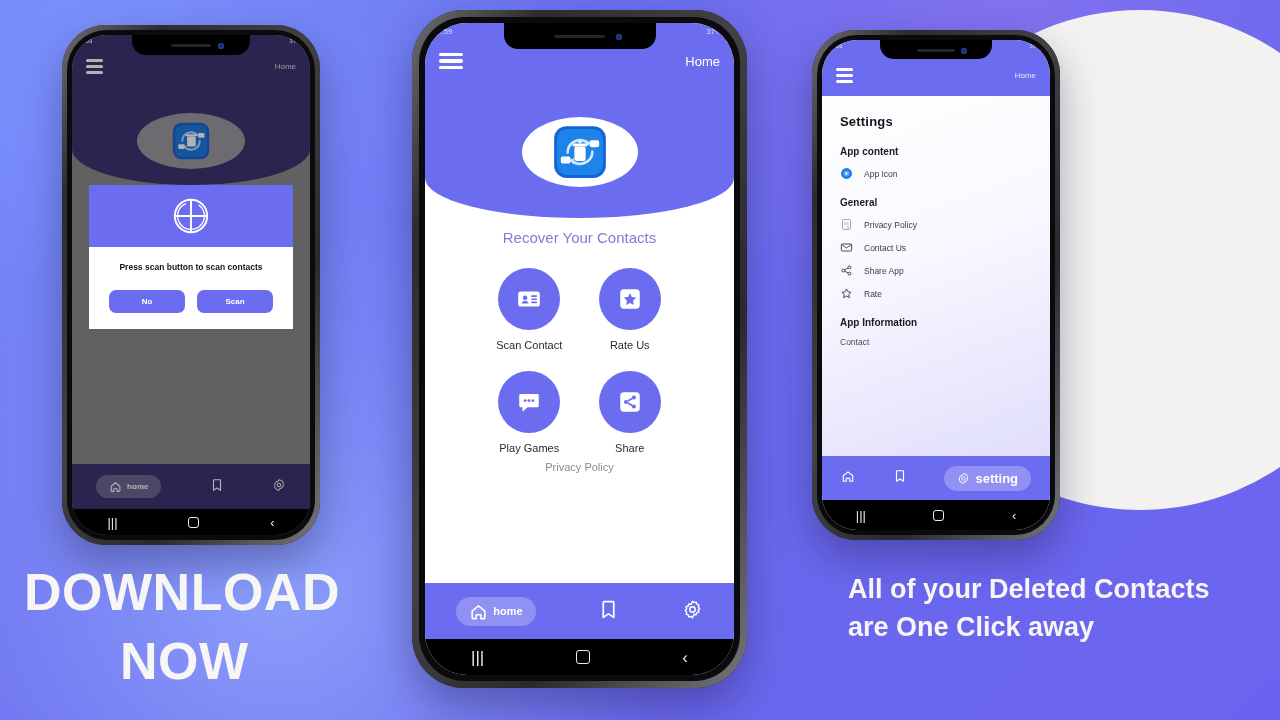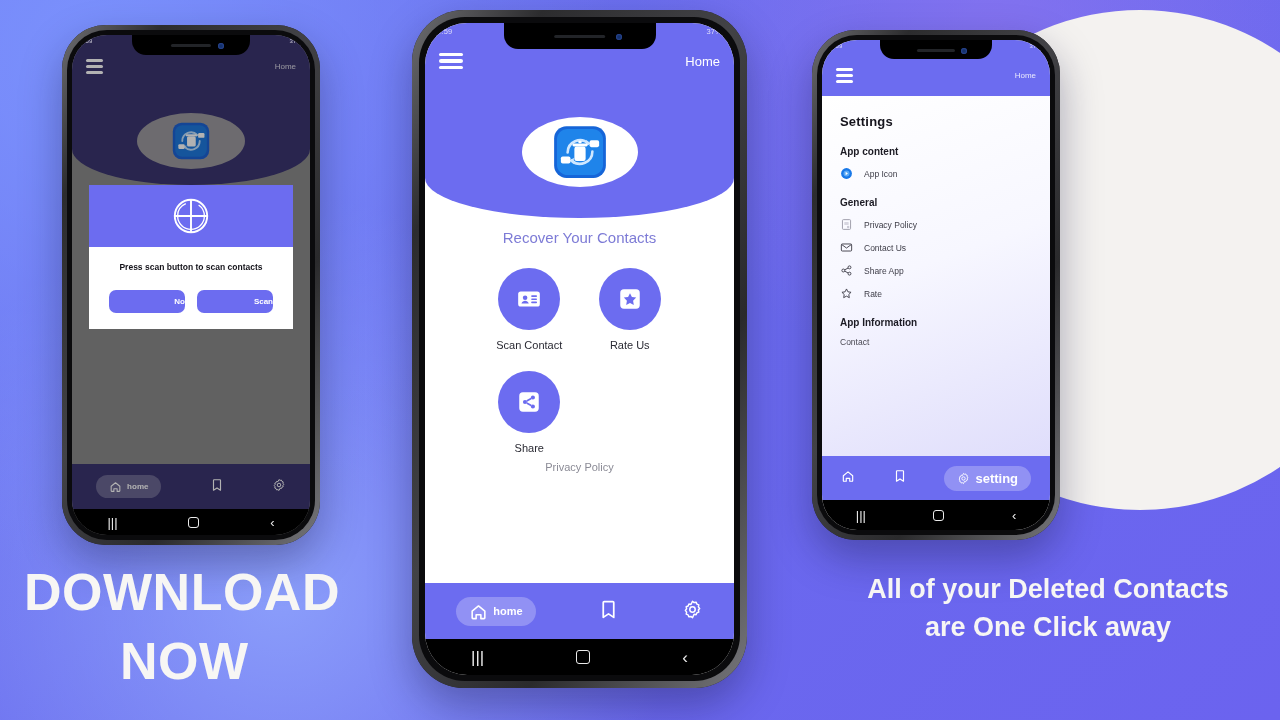--- a/index.html
+++ b/index.html
@@ -68,21 +68,21 @@
       top:78px; width:108px; height:56px; border-radius:50%; background:#9c9a9f; }
   #phone-left .appicon-sm { position:absolute; left:50%; top:50%; transform:translate(-50%,-50%);
       width:38px; height:38px; border-radius:9px; }
   #phone-left .dialog { position:absolute; left:17px; right:17px; top:150px;
       background:#fff; overflow:hidden; }
   #phone-left .dlg-top { height:62px; background:#6c6cf0; display:flex; align-items:center; justify-content:center; }
   #phone-left .dlg-body { padding:14px 12px 16px 12px; text-align:center; }
   #phone-left .dlg-text { font-size:8.5px; font-weight:bold; color:#14131a; line-height:1.5; }
   #phone-left .dlg-btns { display:flex; gap:12px; justify-content:center; margin-top:16px; }
   #phone-left .dlg-btn { background:#6c6cf0; color:#fff; font-size:8px; font-weight:bold;
-      border:none; border-radius:7px; padding:7px 0; width:76px; cursor:pointer;text-align:right; }
+      border:none; border-radius:7px; padding:7px 0; width:76px; cursor:pointer; }
   #phone-left .bottomnav { bottom:26px; height:45px; background:#3b3570; }
   #phone-left .navpill .lbl { font-size:8px; }
   #phone-left .navbar-sys { height:26px; }
   #phone-left .scrim { position:absolute; inset:0; background:rgba(0,0,0,.30); z-index:5; pointer-events:none; }
 
   
   #phone-center { left:412px; top:10px; width:335px; height:678px; border-radius:52px; }
   #phone-center .frame-outer, #phone-center .frame-inner { border-radius:52px; }
   #phone-center .frame-inner { inset:7px; border-radius:46px; }
   #phone-center .screen { inset:13px; border-radius:42px; background:#fff; }
@@ -122,21 +122,21 @@
   #phone-right .srow .txt { font-size:8.5px; color:#3d3c47; }
   #phone-right .plain { font-size:8.5px; color:#4a4954; margin-top:9px; }
   #phone-right .bottomnav { bottom:30px; height:44px; background:#6c6cf0; }
   #phone-right .navpill .lbl { font-size:13px; }
   #phone-right .navbar-sys { height:30px; }
 
   
   .promo { position:absolute; color:#f7f6f4; font-weight:bold; }
   #promo-left { left:24px; top:558px; width:360px; font-size:52px; line-height:1.32;
       letter-spacing:.5px; }
-  #promo-right { left:848px; top:570px; width:400px; text-align:center;
+  #promo-right { left:848px; top:570px; width:400px; 
       font-size:27px; line-height:1.42; }
 </style>
 </head>
 <body>
 
 <div class="bg"></div>
 <div class="bg-circle"></div>
 
 <div class="phone" id="phone-left">
   <div class="frame-outer"></div>
@@ -276,20 +276,31 @@
       <div class="cell">
         <div class="circle-btn">
           <svg width="26" height="26" viewBox="0 0 24 24">
             <rect x="3" y="3" width="18" height="18" rx="3.4" fill="#fff"></rect>
             <path d="M12 6.6l1.76 3.56 3.94.57-2.85 2.78.67 3.92L12 15.58l-3.52 1.85.67-3.92-2.85-2.78 3.94-.57z" fill="#6c6cf0"></path>
           </svg>
         </div>
         <div class="cell-label">Rate Us</div>
       </div>
 
+      <div class="cell">
+        <div class="circle-btn">
+          <svg width="26" height="26" viewBox="0 0 24 24">
+            <path d="M4 4.6h16a1 1 0 0 1 1 1v10.2a1 1 0 0 1-1 1h-9.3L6 21v-4.2H4a1 1 0 0 1-1-1V5.6a1 1 0 0 1 1-1z" fill="#fff"></path>
+            <circle cx="8.4" cy="10.7" r="1.35" fill="#6c6cf0"></circle>
+            <circle cx="12" cy="10.7" r="1.35" fill="#6c6cf0"></circle>
+            <circle cx="15.6" cy="10.7" r="1.35" fill="#6c6cf0"></circle>
+          </svg>
+        </div>
+        <div class="cell-label">Play Games</div>
+      </div>
 
       <div class="cell">
         <div class="circle-btn">
           <svg width="26" height="26" viewBox="0 0 24 24">
             <rect x="3" y="3" width="18" height="18" rx="3.4" fill="#fff"></rect>
             <circle cx="15.6" cy="7.8" r="1.9" fill="#6c6cf0"></circle>
             <circle cx="8.3" cy="12" r="1.9" fill="#6c6cf0"></circle>
             <circle cx="15.6" cy="16.2" r="1.9" fill="#6c6cf0"></circle>
             <line x1="9.9" y1="11.1" x2="14" y2="8.7" stroke="#6c6cf0" stroke-width="1.5"></line>
             <line x1="9.9" y1="12.9" x2="14" y2="15.3" stroke="#6c6cf0" stroke-width="1.5"></line>

